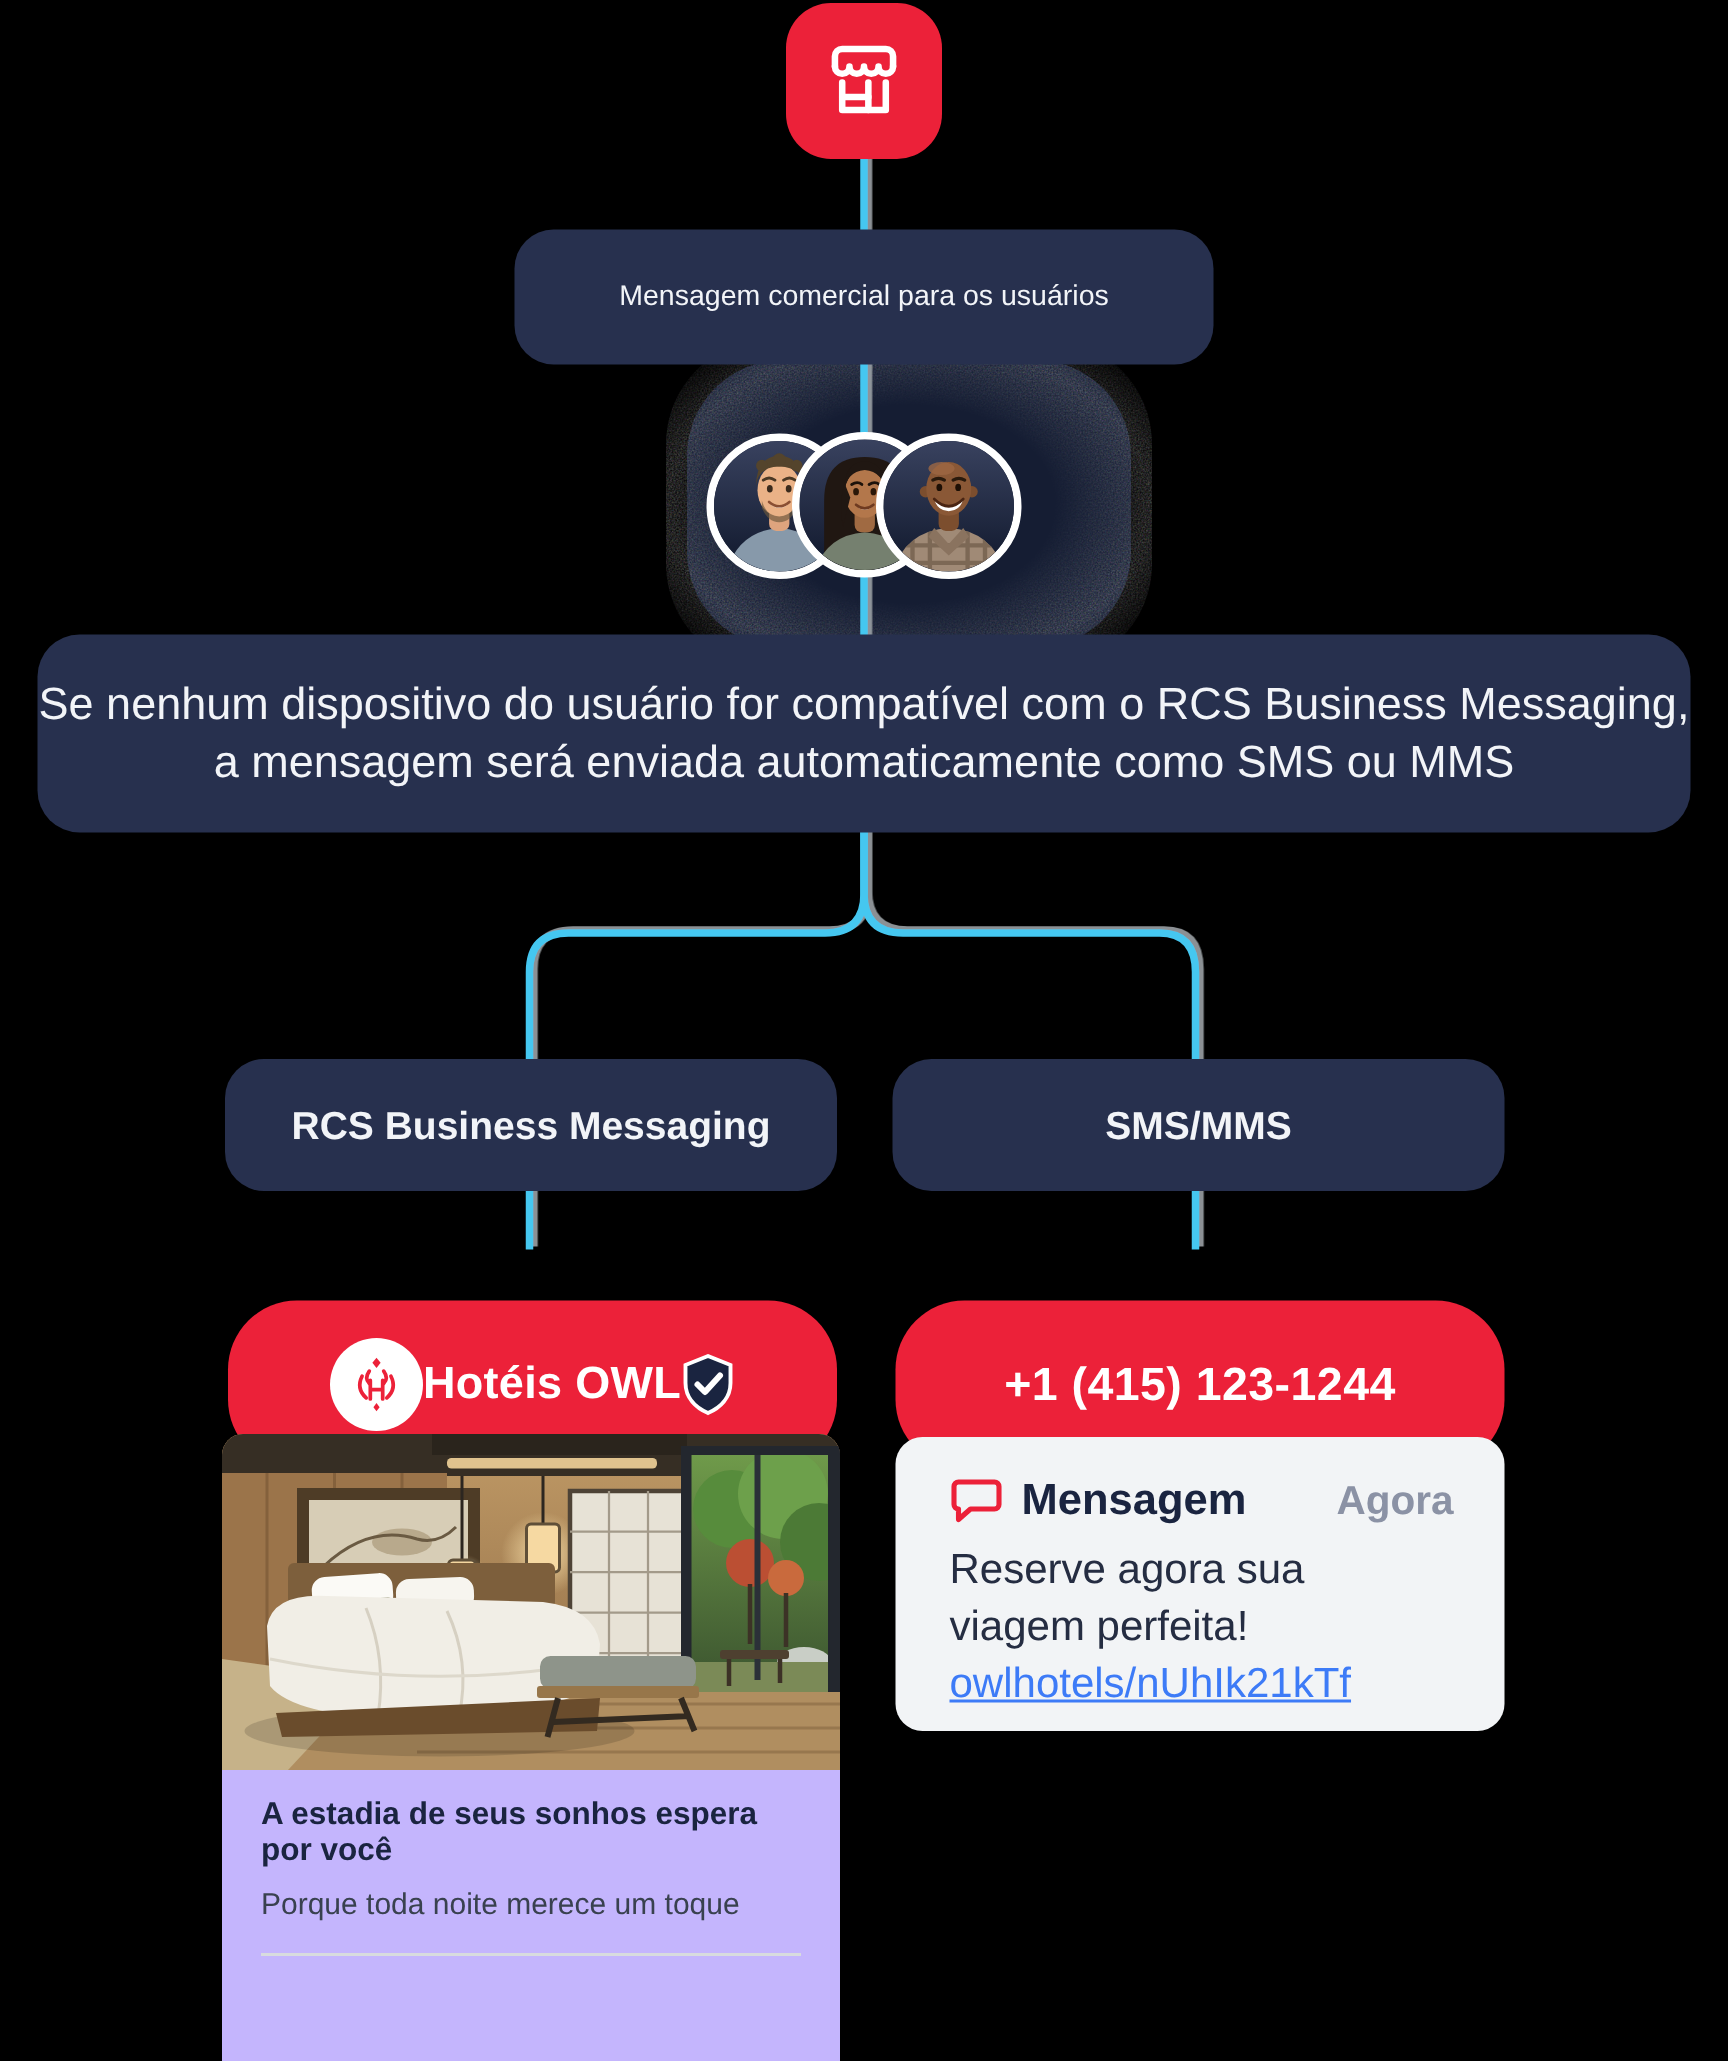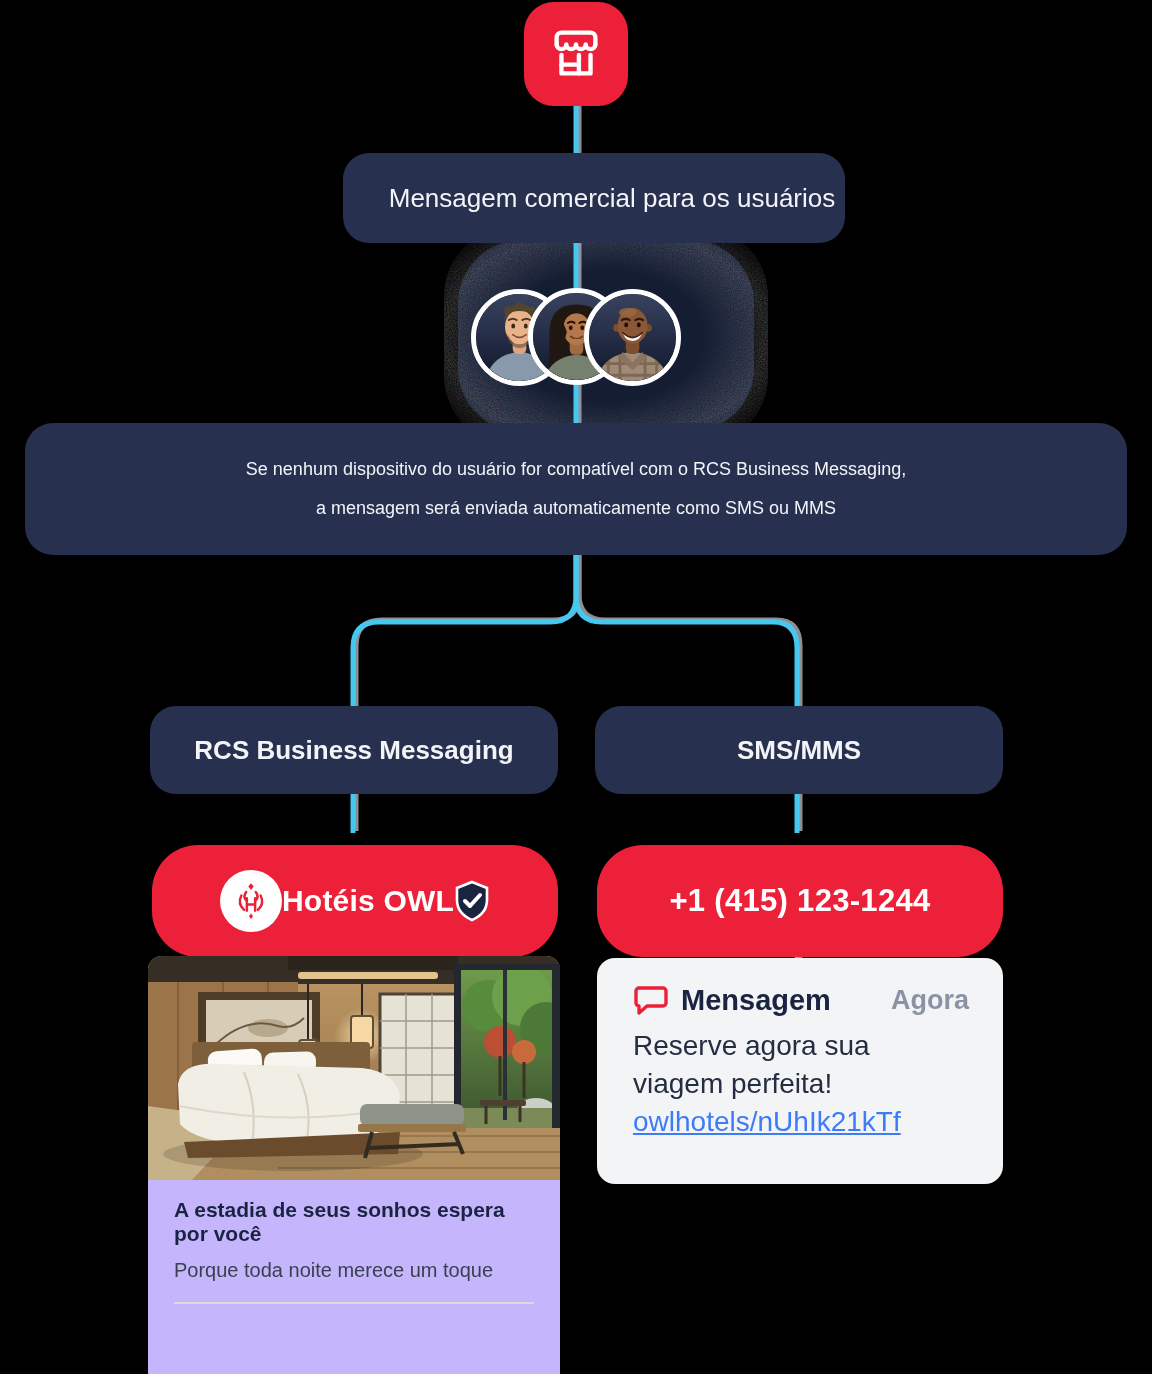--- a/index.html
+++ b/index.html
@@ -15,54 +15,54 @@
   .blob{left:458px;top:240px;width:296px;height:192px;border-radius:64px;background:#151d33;z-index:0;}
   .blob-noise{left:444px;top:226px;z-index:0;}
 
   
   .store-icon{left:524px;top:2px;width:104px;height:104px;border-radius:30px;background:#EC2139;
               display:flex;align-items:center;justify-content:center;z-index:2;}
 
   
   .navy{background:#27304E;color:#F2F4F8;display:flex;align-items:center;justify-content:center;
         text-align:center;z-index:2;}
-  .node1{left:343px;top:153px;width:466px;height:90px;border-radius:26px;font-size:26px;font-weight:500;padding-left:36px;}
+  .node1{left:343px;top:153px;width:466px;height:90px;border-radius:26px;font-size:19px;font-weight:500;}
   .bigbox{left:25px;top:423px;width:1102px;height:132px;border-radius:28px;flex-direction:column;
-          font-size:18px;font-weight:500;line-height:39px;}
+          font-size:30px;font-weight:500;line-height:39px;}
   .branch{top:706px;width:408px;height:88px;border-radius:26px;font-size:26px;font-weight:700;}
   .branch.l{left:150px;} .branch.r{left:595px;}
 
   
   .avatar{width:97px;height:97px;border:5px solid #fff;border-radius:50%;overflow:hidden;
           box-sizing:border-box;background:#1a2238;}
   .a1{left:471px;top:289px;z-index:2;}
   .a2{left:528px;top:288px;z-index:3;}
   .a3{left:584px;top:289px;z-index:4;}
   .avatar svg{display:block;width:100%;height:100%;}
 
   
-  .sender{top:845px;width:406px;height:112px;border-radius:46px;background:#EC2139;color:#fff;
+  .sender{top:867px;width:406px;height:112px;border-radius:46px;background:#EC2139;color:#fff;
           display:flex;align-items:center;justify-content:center;z-index:2;}
   .sender.l{left:152px;} .sender.r{left:597px;}
   .sender .name{font-size:30px;font-weight:700;letter-spacing:.2px;}
   .sender .phone{font-size:31px;font-weight:700;letter-spacing:.3px;}
   .logo-circle{width:62px;height:62px;border-radius:50%;background:#fff;display:flex;
                align-items:center;justify-content:center;}
 
   
   .rcs-image{left:148px;top:956px;width:412px;height:224px;border-radius:14px 14px 0 0;
              overflow:hidden;z-index:2;background:#6b5436;}
   .rcs-body{left:148px;top:1180px;width:412px;height:236px;border-radius:0 0 14px 14px;
             background:#c4b5fd;box-sizing:border-box;padding:18px 26px 0 26px;z-index:2;}
   .rcs-title{font-size:21px;font-weight:700;color:#1A2440;margin-bottom:10px;}
   .rcs-line{font-size:20px;color:#39414F;line-height:29px;}
   .rcs-divider{border:none;border-top:2px solid #D8DBDF;margin:17px 0 0 0;}
 
   
-  .sms-card{left:597px;top:958px;width:406px;height:226px;border-radius:18px;background:#F2F4F6;
+  .sms-card{left:597px;top:958px;width:406px;height:196px;border-radius:18px;background:#F2F4F6;
             box-sizing:border-box;padding:26px 34px 0 36px;z-index:2;}
   .sms-head{display:flex;align-items:center;}
   .sms-app{font-size:29px;font-weight:700;color:#1A2440;margin-left:12px;}
   .sms-time{margin-left:auto;font-size:27px;font-weight:600;color:#8B92A5;}
   .sms-line{font-size:28px;color:#252D42;line-height:38px;}
   .sms-body{margin-top:10px;}
   .sms-link{color:#3D7BF7;text-decoration:underline;cursor:pointer;}
 </style>
 </head>
 <body>

